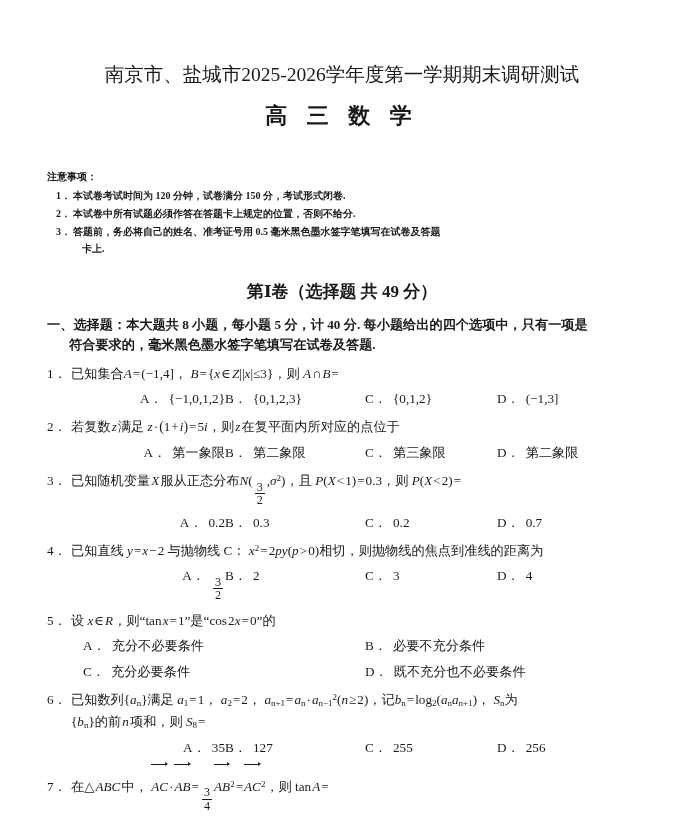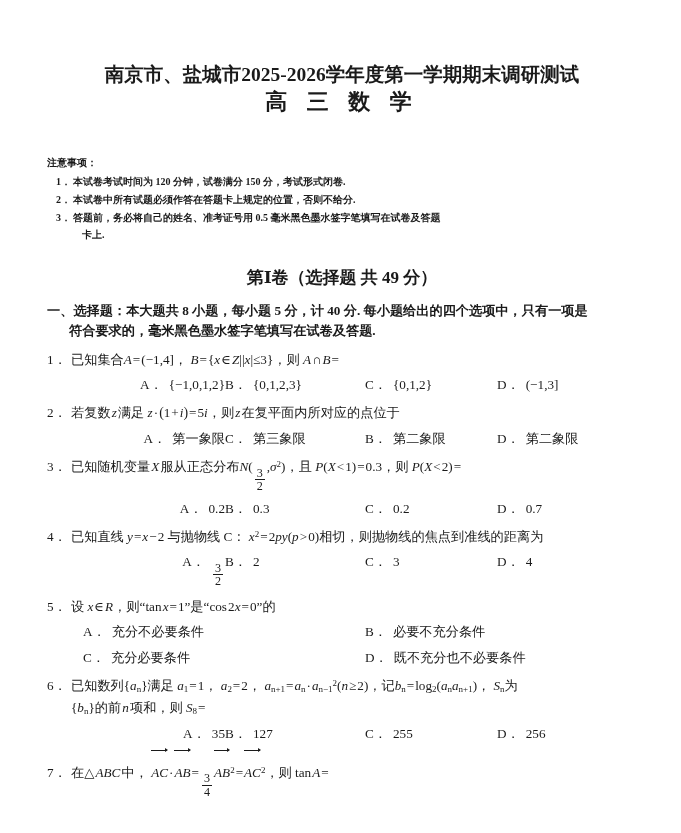--- a/index.html
+++ b/index.html
@@ -27,29 +27,30 @@
     position: absolute;
     left: 47px;
     top: 62px;
     width: 590px;
   }
 
   
   .doc-title {
     text-align: center;
     font-size: 19.5px;
-    font-weight: bold;
+    font-weight: normal;
     letter-spacing: 0px;
     line-height: 1.3;
     white-space: nowrap;
   }
   .doc-subtitle {
     text-align: center;
     font-size: 22px;
     font-weight: bold;
+    margin-top: 14px;
     letter-spacing: 7px;
   }
 
   
   .notice {
     margin-top: 38px;
     font-size: 10px;
     font-weight: bold;
     line-height: 1.52;
   }
@@ -246,22 +247,22 @@
 
     <div class="q">
       <div class="q-stem">
         <span class="q-num">2．</span>
         <span class="q-body"><span>若复数</span><span class="mi"> z </span><span>满足</span>
           <span class="mi">z</span><span class="op">·</span><span class="paren-big">(</span><span class="mn">1</span><span class="op">+</span><span class="mi">i</span><span class="paren-big">)</span><span class="op">=</span><span class="mn">5</span><span class="mi">i</span><span>，则</span><span class="mi"> z </span><span>在复平面内所对应的点位于</span>
         </span>
       </div>
       <div class="opts opts-4">
         <span class="opt"><span class="opt-lab">A．</span><span>第一象限</span></span>
+        <span class="opt"><span class="opt-lab">B．</span><span>第二象限</span></span>
         <span class="opt"><span class="opt-lab">C．</span><span>第三象限</span></span>
-        <span class="opt"><span class="opt-lab">B．</span><span>第二象限</span></span>
         <span class="opt"><span class="opt-lab">D．</span><span>第二象限</span></span>
       </div>
     </div>
 
     <div class="q">
       <div class="q-stem">
         <span class="q-num">3．</span>
         <span class="q-body"><span>已知随机变量</span><span class="mi"> X </span><span>服从正态分布</span><span class="mi">N</span><span class="mn">(</span><span class="frac">
               <span class="num">3</span>
               <span class="den">2</span>

